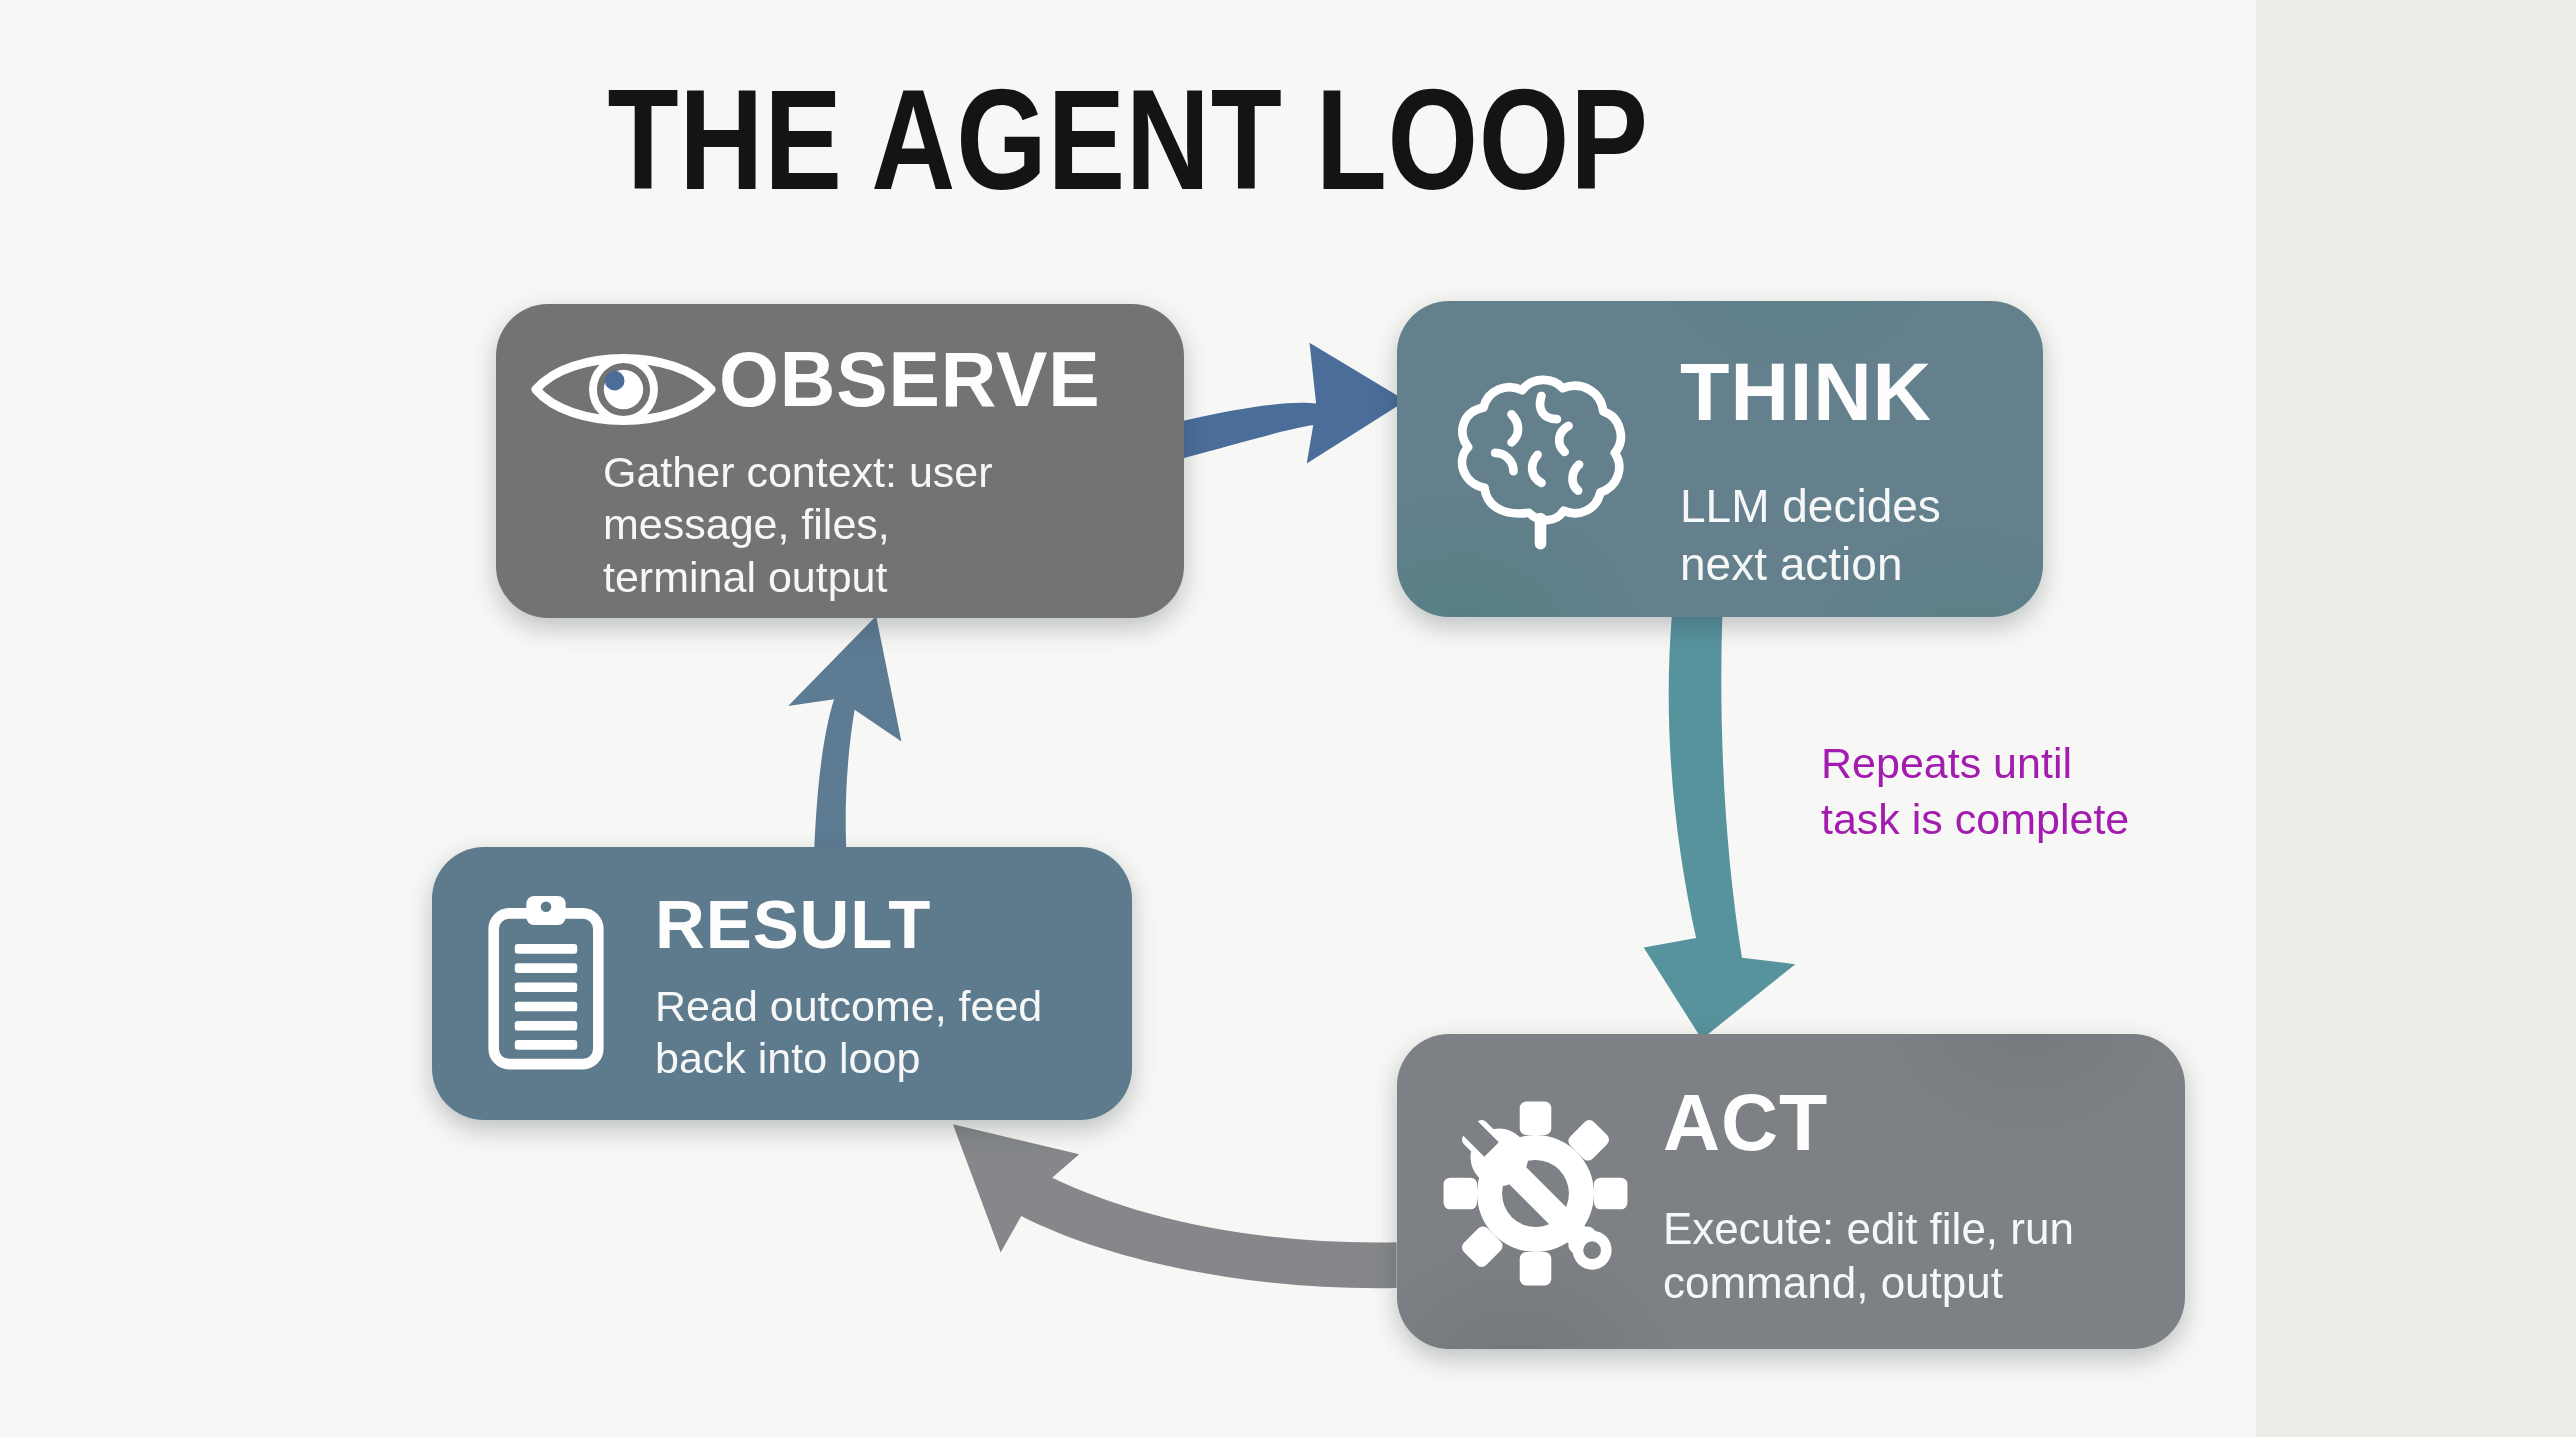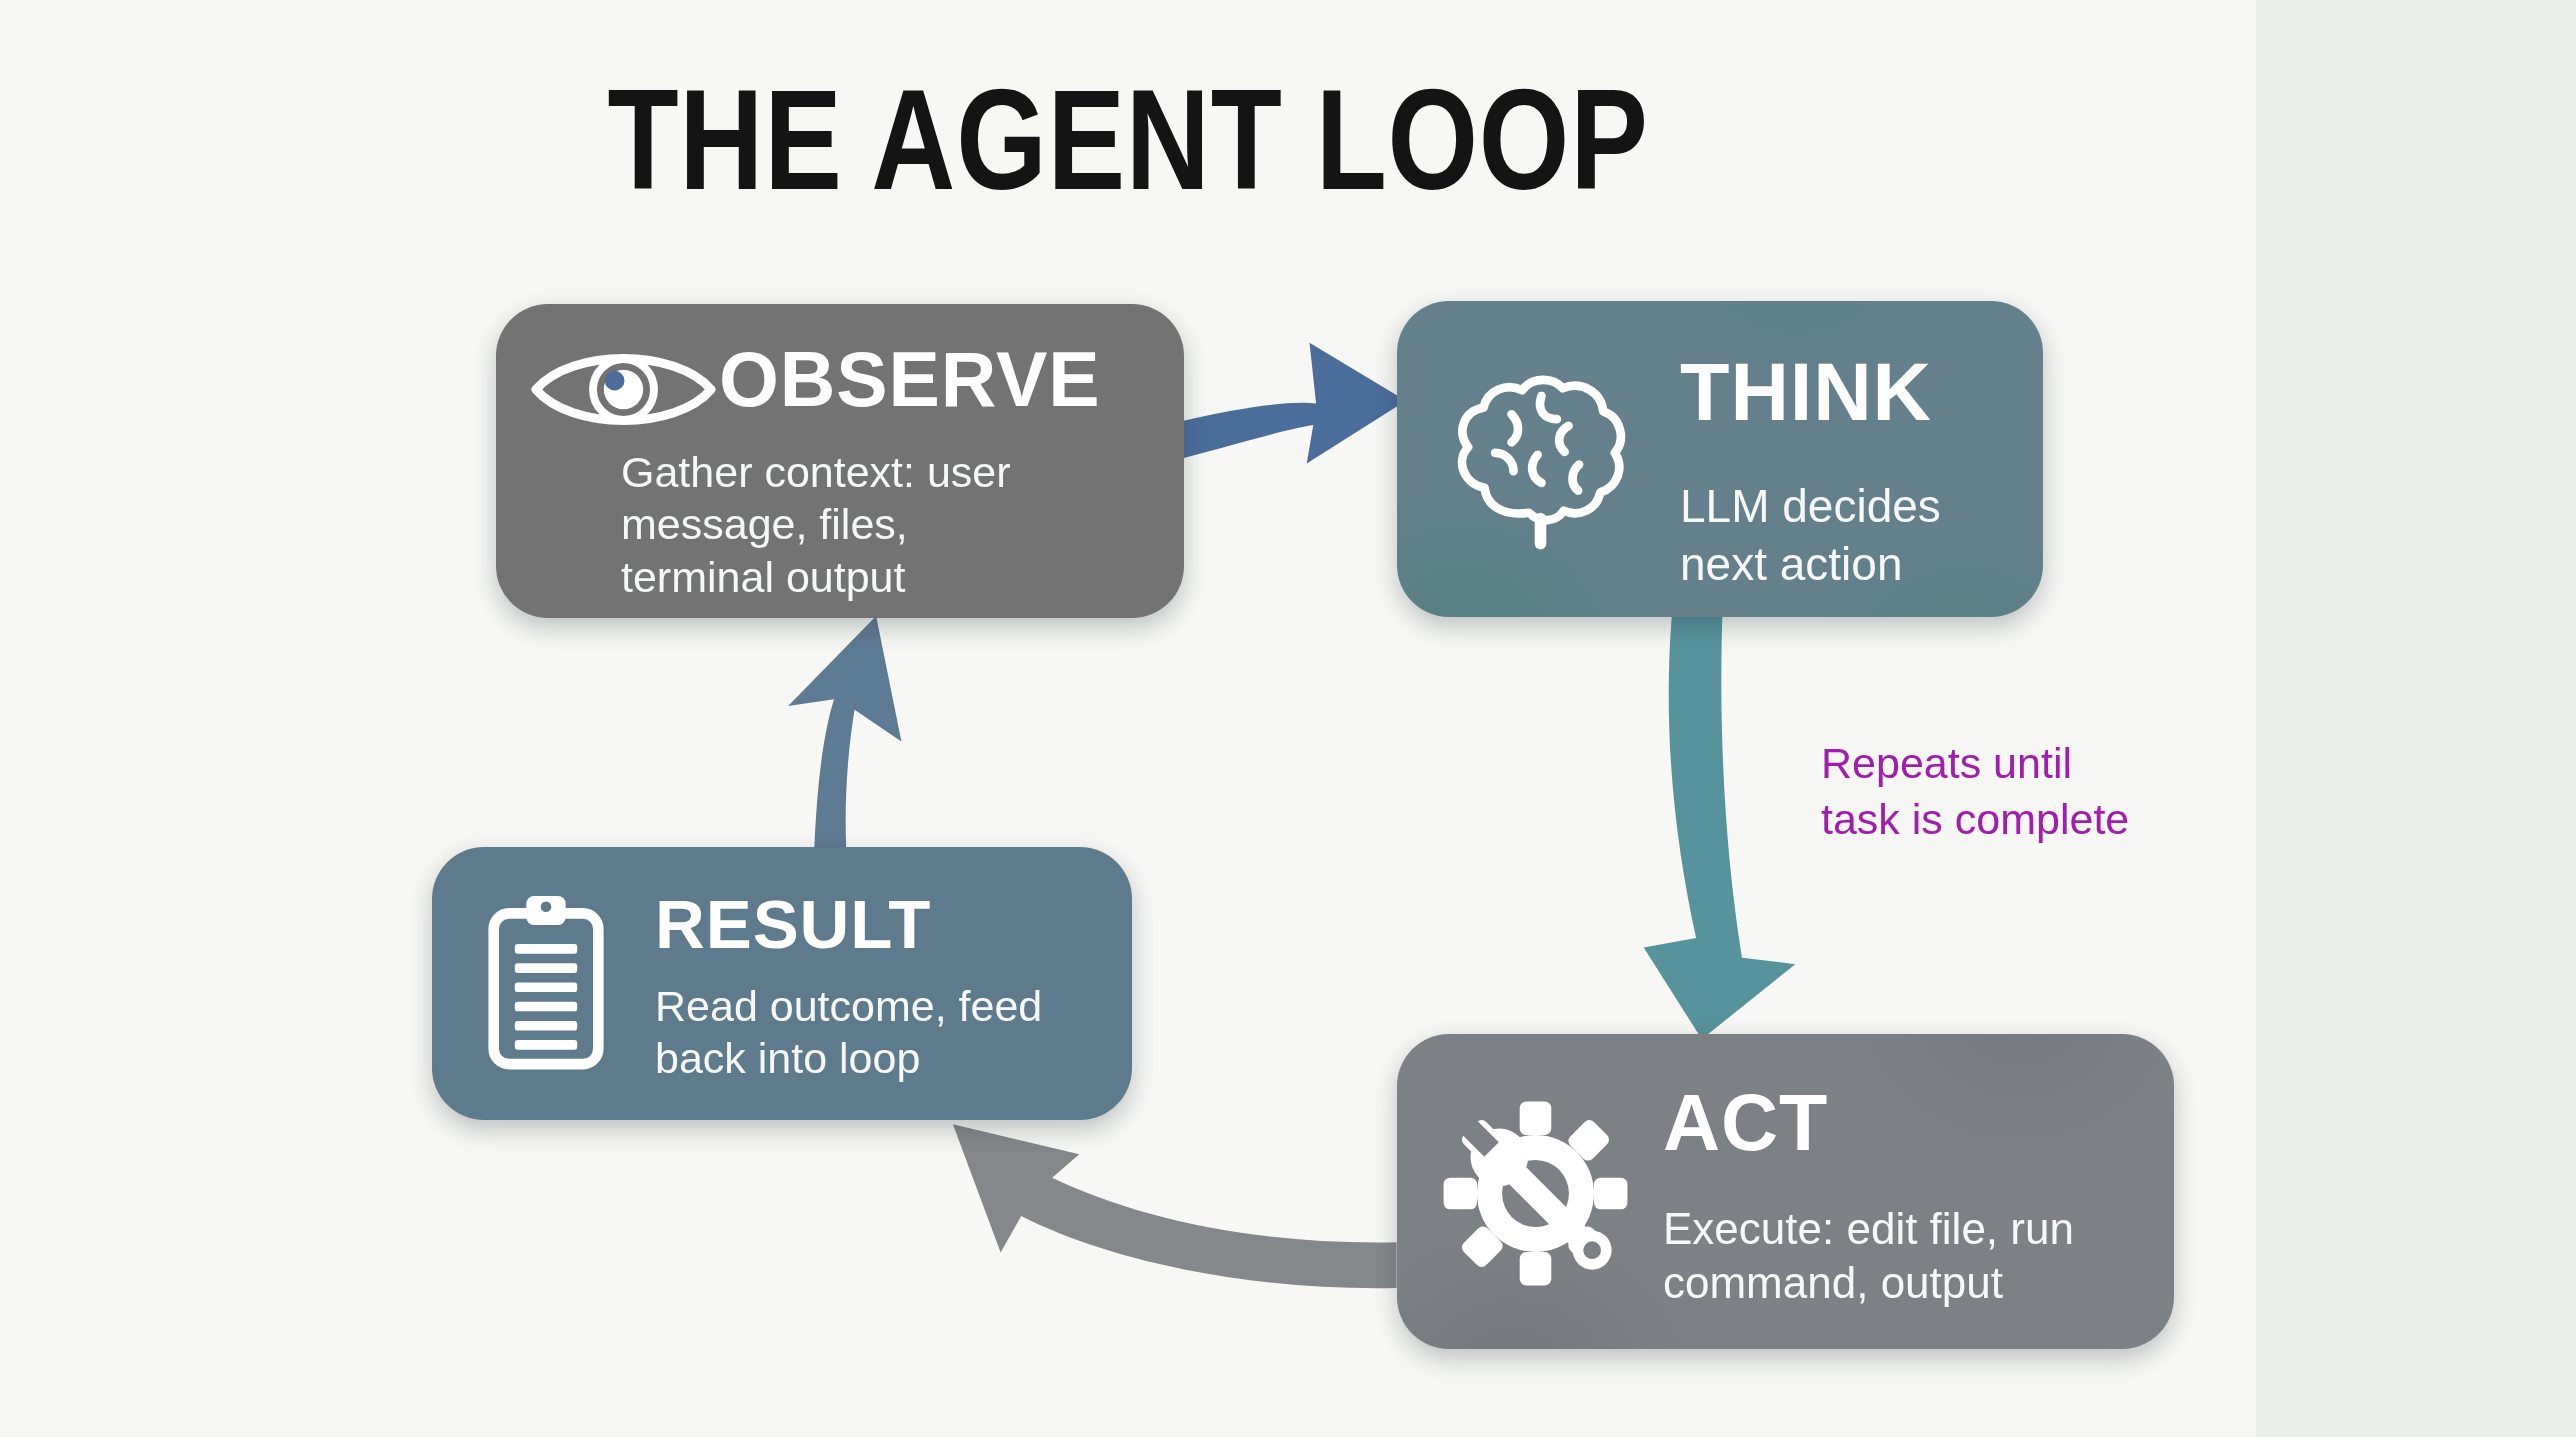--- a/index.html
+++ b/index.html
@@ -22,21 +22,21 @@
   .node-title{
     position:absolute;font-weight:bold;color:#fdfdfd;letter-spacing:0.9px;
     white-space:nowrap;line-height:1;
   }
   .node-desc{
     position:absolute;color:#f6f8f8;white-space:pre-line;line-height:1.22;
   }
   .node-icon{position:absolute;}
   #node-observe{left:496px;top:304px;width:688px;height:314px;background:#737373;}
   #node-observe .node-title{left:223px;top:37px;font-size:77px;}
-  #node-observe .node-desc{left:107px;top:142px;font-size:43px;margin-left:18px;}
+  #node-observe .node-desc{left:107px;top:142px;font-size:43px;}
   #node-observe .node-icon{left:34px;top:36px;width:187px;height:99px;}
 
   #node-think{left:1397px;top:301px;width:646px;height:316px;
     background-color:#64808d;
     background-image:
       radial-gradient(ellipse 318px 262px at 10% 108%, rgba(64,126,118,0.42), transparent 62%),
       radial-gradient(ellipse 281px 234px at 88% 112%, rgba(64,126,118,0.30), transparent 62%),
       radial-gradient(ellipse 262px 206px at 62% -12%, rgba(64,126,118,0.28), transparent 60%);
   }
   #node-think .node-title{left:283px;top:51px;font-size:81px;}
@@ -46,20 +46,21 @@
   #node-result{left:432px;top:847px;width:700px;height:273px;background:#5e7b8d;}
   #node-result .node-title{left:223px;top:43px;font-size:69px;}
   #node-result .node-desc{left:223px;top:133px;font-size:43px;}
   #node-result .node-icon{left:54px;top:47px;width:120px;height:178px;}
 
   #node-act{left:1397px;top:1034px;width:777px;height:315px;
     background-color:#7d8084;
     background-image:
       radial-gradient(ellipse 281px 243px at 15% 110%, rgba(96,102,106,0.35), transparent 62%),
       radial-gradient(ellipse 262px 225px at 80% -8%, rgba(96,102,106,0.28), transparent 60%);
+    padding-left: 11px;
   }
   #node-act .node-title{left:266px;top:49px;font-size:79px;}
   #node-act .node-desc{left:266px;top:168px;font-size:44px;}
   #node-act .node-icon{left:41px;top:62px;width:195px;height:195px;}
 
   .annotation{
     position:absolute;left:1821px;top:736px;
     font-size:43px;line-height:1.3;color:#a21caf;white-space:pre-line;
   }
   #arrow-layer{position:absolute;left:0;top:0;width:2576px;height:1438px;}

